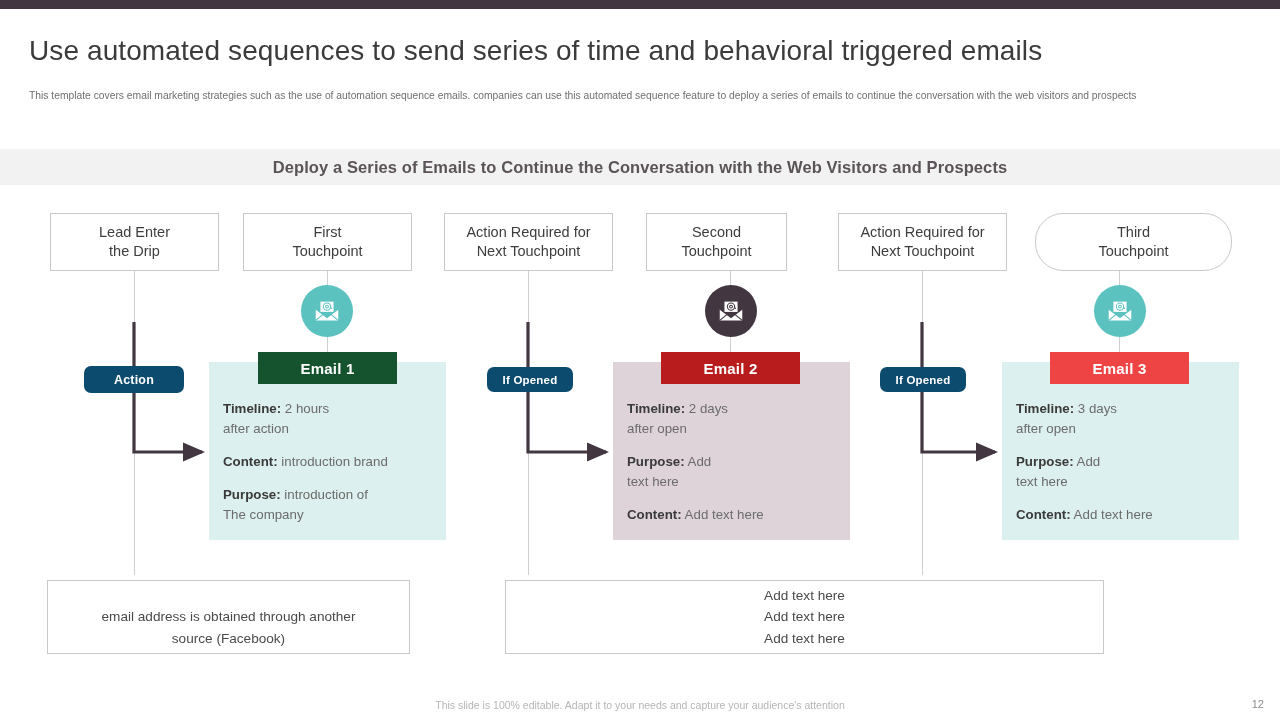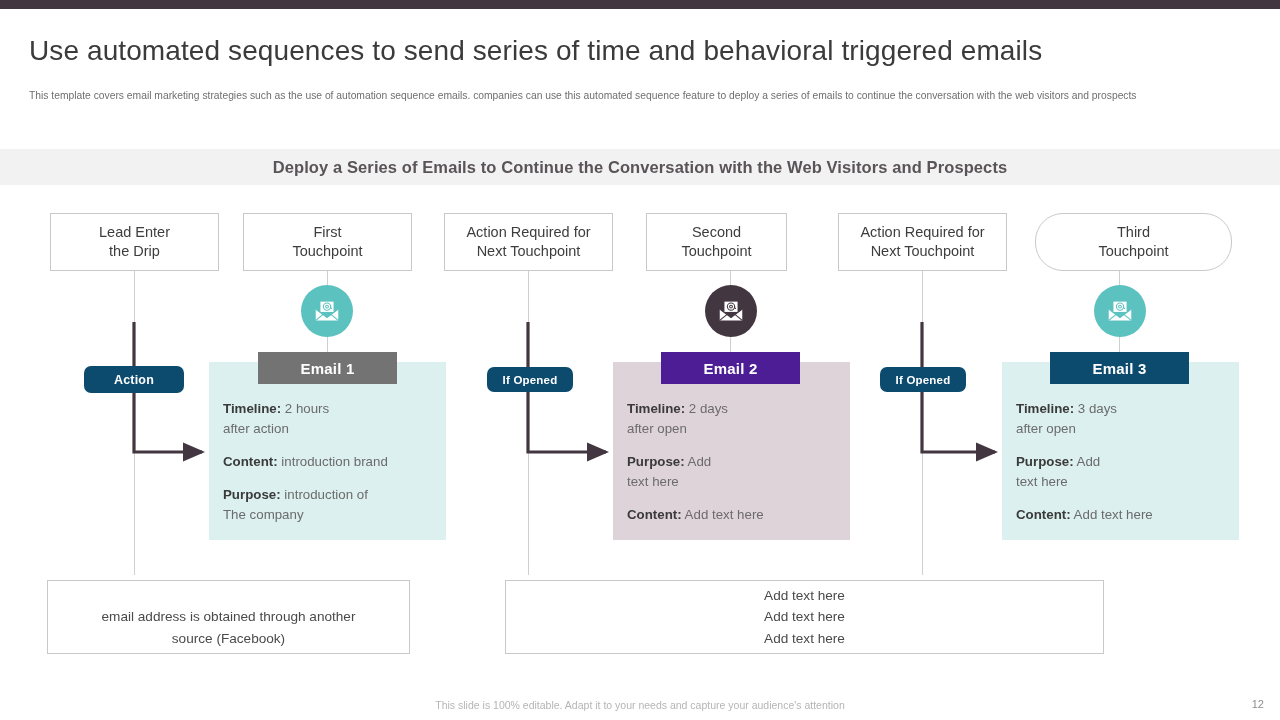--- a/index.html
+++ b/index.html
@@ -241,27 +241,27 @@
     <div>
       <span>Third</span><br>
       <span>Touchpoint</span>
     </div>
   </div>
 
   <div class="email-panel" style="left:209px; top:362px; width:237px; height:178px; background:#DCF0EF;"></div>
   <div class="email-panel" style="left:613px; top:362px; width:237px; height:178px; background:#DFD3DA;"></div>
   <div class="email-panel" style="left:1002px; top:362px; width:237px; height:178px; background:#DCF0EF;"></div>
 
-  <div class="email-header" style="left:258px; top:352px; width:139px; background:#737373;">
+  <div class="email-header" style="left:258px; top:352px; width:139px; background:#14532d;">
     <span>Email 1</span>
   </div>
-  <div class="email-header" style="left:661px; top:352px; width:139px; background:#4c1d95;">
+  <div class="email-header" style="left:661px; top:352px; width:139px; background:#b91c1c;">
     <span>Email 2</span>
   </div>
-  <div class="email-header" style="left:1050px; top:352px; width:139px; background:#0c4a6e;">
+  <div class="email-header" style="left:1050px; top:352px; width:139px; background:#ef4444;">
     <span>Email 3</span>
   </div>
 
   <div class="email-body" style="left:223px; top:399px; width:215px;">
     <div class="row">
       <b>Timeline:</b><span> 2 hours</span><br>
       <span>after action</span>
     </div>
     <div class="row">
       <b>Content:</b><span> introduction  brand</span>

